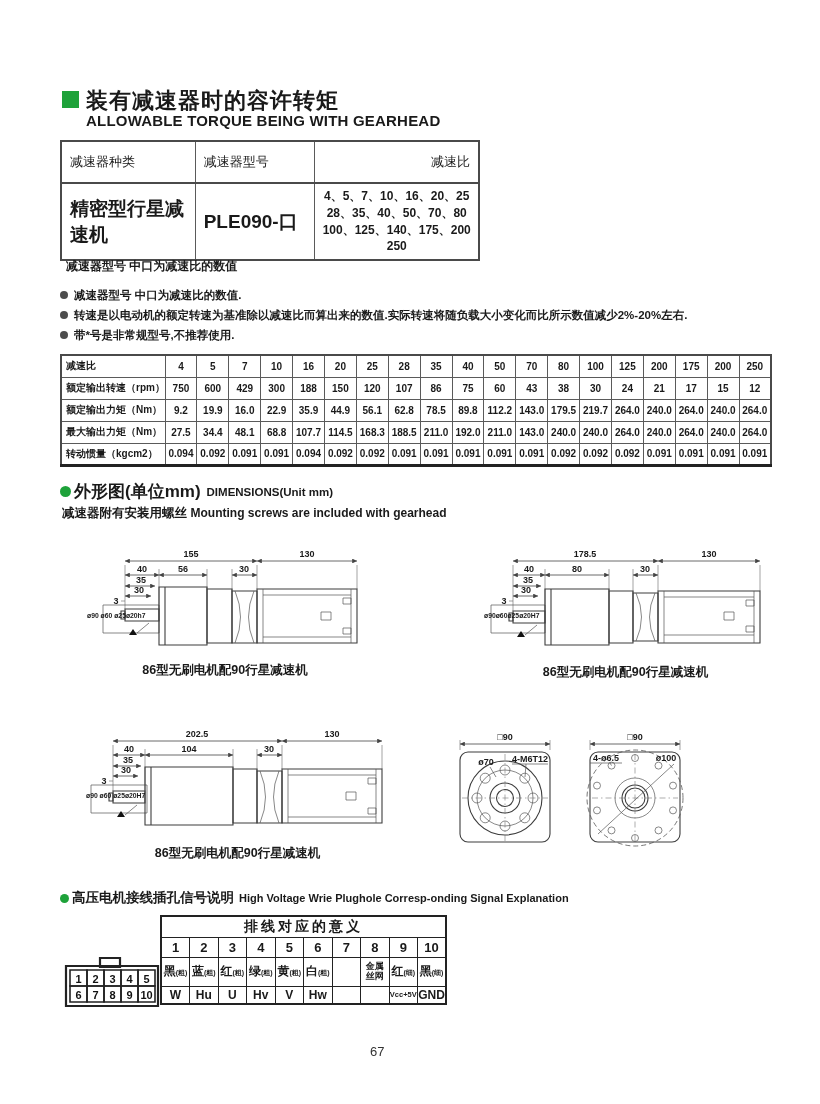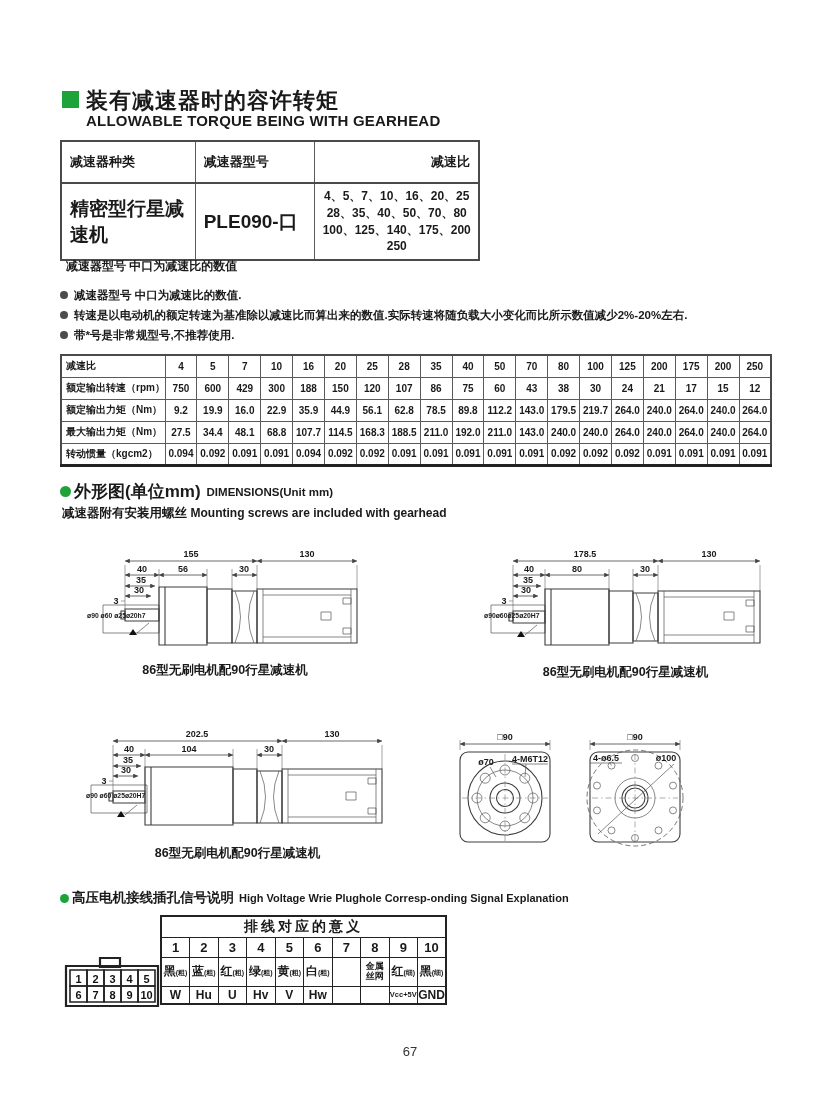--- a/index.html
+++ b/index.html
@@ -10,21 +10,21 @@
   
   .title-row{position:absolute;left:62px;top:86px;display:flex;align-items:flex-start}
   .green-sq{width:17px;height:17px;background:var(--green,#1ea23a);margin:5px 7px 0 0}
   .title-zh{font-size:22px;font-weight:bold;letter-spacing:1px}
   .title-en{position:absolute;left:86px;top:112px;font-size:15px;font-weight:bold;letter-spacing:.2px}
 
   
   .ghead-table{position:absolute;left:60px;top:140px;width:420px;border-collapse:collapse;
                border:2px solid #4a4a4a}
   .ghead-table th,.ghead-table td{border:1px solid #5a5a5a;vertical-align:middle}
-  .ghead-table thead th{height:42px;font-size:13px;font-weight:bold;text-align:left;padding:0 8px}
+  .ghead-table thead th{height:42px;font-size:13px;font-weight:normal;text-align:left;padding:0 8px}
   .ghead-table thead th.r{text-align:right}
   .ghead-table thead{border-bottom:2px solid #4a4a4a}
   .ghead-table tbody td{height:71px;font-size:19px;font-weight:bold;padding:4px 8px}
   .ghead-table td.ratios{font-size:12px;text-align:center;line-height:1.4;padding:4px 7px;vertical-align:top}
   .col-type{width:135px}.col-model{width:120px}.col-ratio{width:165px}
 
   .footnote{position:absolute;left:66px;top:258px;font-size:12px;font-weight:bold}
 
   
   .notes{position:absolute;left:60px;top:288px;width:712px}
@@ -76,21 +76,21 @@
   .sig-table .wires td{height:29px;font-size:12px;font-weight:bold;white-space:pre-line;line-height:1.05}
   .sig-table .wires td.two{font-size:9px}
   .sig-table .wires .sub{font-size:7px}
   .sig-table .sigs td{height:18px;font-size:12px;font-weight:bold}
   .sig-table .sigs td.small{font-size:7.5px}
 
   .ccell{fill:none;stroke:#222;stroke-width:1.6}
   .cnum{font-size:11px;font-weight:bold;text-anchor:middle;fill:#111}
   .cframe{fill:none;stroke:#222;stroke-width:2.2}
 
-  .page-num{position:absolute;left:370px;top:1044px;width:80px;text-align:center;font-size:13px;color:#333}
+  .page-num{position:absolute;left:370px;top:1044px;width:80px;font-size:13px;color:#333}
 </style>
 </head>
 <body>
 
 <div class="page">
 
   <div class="title-row">
     <span class="green-sq"></span>
     <span class="title-zh">装有减速器时的容许转矩</span>
   </div>

